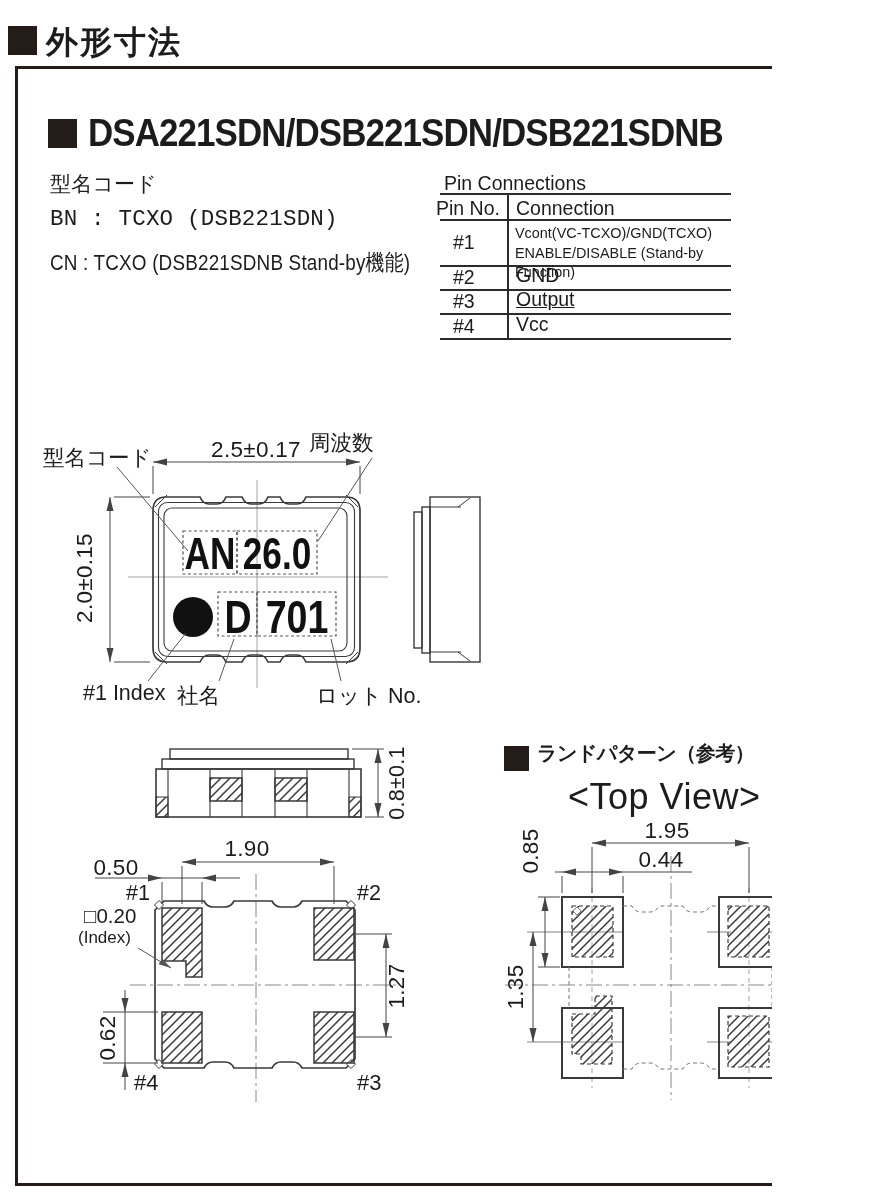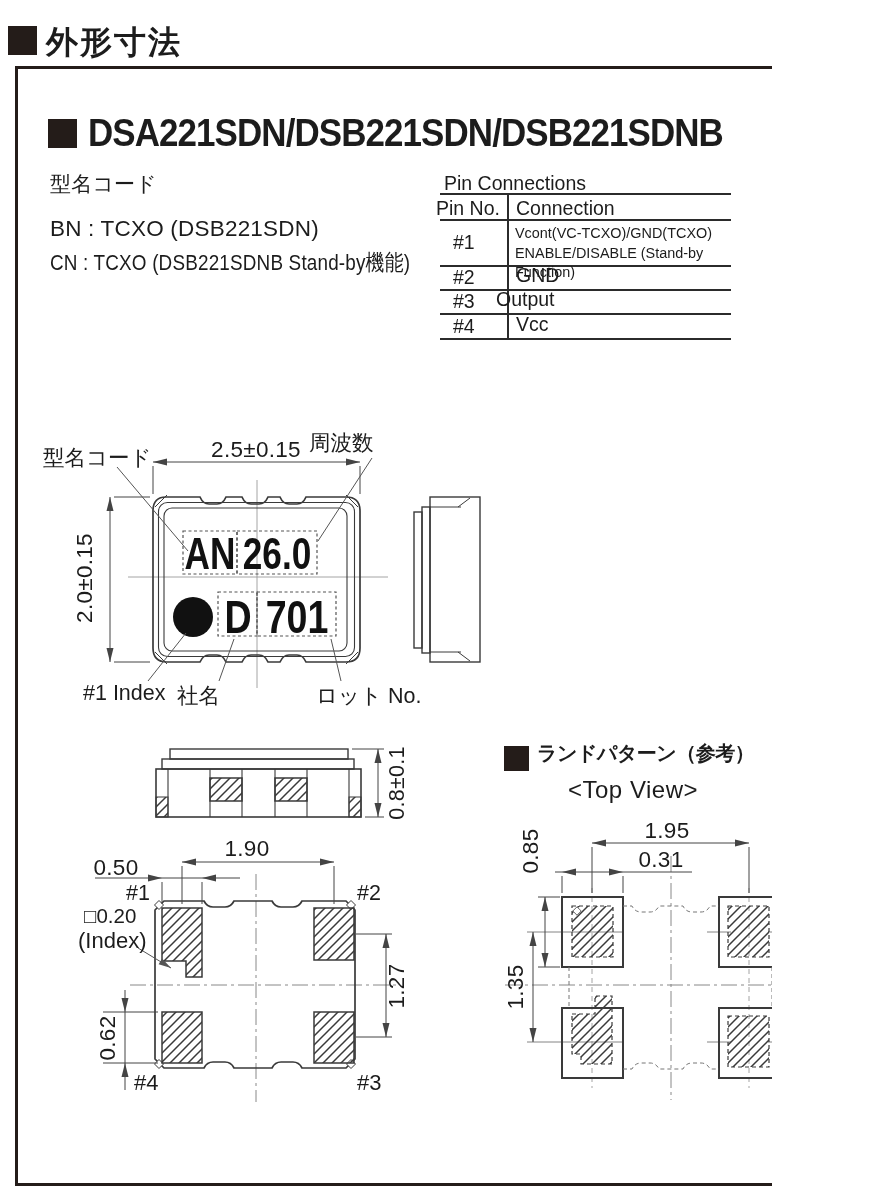--- a/index.html
+++ b/index.html
@@ -18,21 +18,21 @@
   .mc{font-size:22.5px;letter-spacing:0.2px;}
   .mc-cond{transform:scaleX(0.84);transform-origin:left top;}
   .tbl{font-size:19.5px;}
   .cell-multi{font-size:15.5px;line-height:19.5px;white-space:pre-line;transform:scaleX(0.93);transform-origin:left top;}
   .dim{font-size:22.5px;letter-spacing:0.3px;}
   .lbl{font-size:21.5px;}
   .mark{font-weight:bold;color:#111;}
   .mark-s{font-size:44px;transform:translate(-50%,-50%) scaleX(0.8);}
   .mark-l{font-size:47px;transform:translate(-50%,-50%) scaleX(0.8);}
   .land-title{font-size:20px;font-weight:bold;letter-spacing:-0.5px;}
-  .land-sub{font-size:24px;letter-spacing:0.5px;}
+  .land-sub{font-size:36px;letter-spacing:0.5px;}
   svg{position:absolute;left:0;top:0;}
 </style>
 </head>
 <body>
 
 <div class="page">
 
   <svg width="879" height="1200" viewBox="0 0 879 1200">
     <defs>
       <pattern id="h" patternUnits="userSpaceOnUse" width="9" height="9">
@@ -224,70 +224,70 @@
   <div class="sq" style="left:8px;top:26px;width:29px;height:29px;"></div>
   <div class="abs hdr-title" style="left:46px;top:21px;">外形寸法</div>
   <div class="abs unit" style="left:781px;top:23px;">[mm]</div>
 
   <div class="panel"></div>
 
   <div class="sq" style="left:48px;top:119px;width:29px;height:29px;"></div>
   <div class="abs prod" style="left:88px;top:112px;">DSA221SDN/DSB221SDN/DSB221SDNB</div>
 
   <div class="abs mc" style="left:50px;top:170px;font-size:21px;">型名コード</div>
-  <div class="abs mc" style="left:50px;top:216px;">BN : TCXO (DSB221SDN)</div>
+  <div class="abs mc" style="left:50px;top:206px;font-family:Liberation Mono, monospace;">BN : TCXO (DSB221SDN)</div>
   <div class="abs mc mc-cond" style="left:50px;top:247px;">CN : TCXO (DSB221SDNB Stand-by機能)</div>
 
   <div class="abs tbl" style="left:444px;top:172px;">Pin Connections</div>
   <div class="rule" style="left:440px;top:193px;width:291px;"></div>
   <div class="rule" style="left:440px;top:219px;width:291px;"></div>
   <div class="rule" style="left:440px;top:265px;width:291px;"></div>
   <div class="rule" style="left:440px;top:289px;width:291px;"></div>
   <div class="rule" style="left:440px;top:313px;width:291px;"></div>
   <div class="rule" style="left:440px;top:338px;width:291px;"></div>
   <div class="vrule" style="left:507px;top:193px;height:147px;"></div>
   <div class="abs tbl" style="left:436px;top:197px;">Pin No.</div>
   <div class="abs tbl" style="left:516px;top:197px;text-align:center;">Connection</div>
   <div class="abs tbl" style="left:453px;top:231px;">#1</div>
   <div class="abs cell-multi" style="left:515px;top:223px;">Vcont(VC-TCXO)/GND(TCXO)
 ENABLE/DISABLE (Stand-by Function)</div>
   <div class="abs tbl" style="left:453px;top:266px;">#2</div>
   <div class="abs tbl" style="left:516px;top:264px;text-align:right;">GND</div>
   <div class="abs tbl" style="left:453px;top:290px;">#3</div>
-  <div class="abs tbl" style="left:496px;top:288px;">Output</div>
+  <div class="abs tbl" style="left:516px;top:288px;text-decoration:underline;">Output</div>
   <div class="abs tbl" style="left:453px;top:315px;">#4</div>
   <div class="abs tbl" style="left:516px;top:313px;">Vcc</div>
 
   <div class="abs lbl" style="left:43px;top:443px;">型名コード</div>
   <div class="abs lbl" style="left:309px;top:428px;">周波数</div>
-  <div class="abs dim ctr" style="left:256px;top:450px;">2.5±0.15</div>
+  <div class="abs dim ctr" style="left:256px;top:450px;">2.5±0.17</div>
   <div class="abs dim rot" style="left:85px;top:578px;">2.0±0.15</div>
   <div class="abs mark mark-s" style="left:210px;top:554px;">AN</div>
   <div class="abs mark mark-s" style="left:277px;top:554px;">26.0</div>
   <div class="abs mark mark-l" style="left:238px;top:616px;">D</div>
   <div class="abs mark mark-l" style="left:297px;top:616px;">701</div>
   <div class="abs lbl" style="left:83px;top:681px;">#1 Index</div>
   <div class="abs lbl" style="left:177px;top:681px;">社名</div>
   <div class="abs lbl" style="left:316px;top:681px;">ロット No.</div>
 
   <div class="abs dim rot" style="left:397px;top:783px;font-size:21.5px;">0.8±0.1</div>
 
   <div class="abs dim ctr" style="left:247px;top:849px;">1.90</div>
   <div class="abs dim ctr" style="left:116px;top:868px;">0.50</div>
   <div class="abs lbl" style="left:126px;top:881px;">#1</div>
   <div class="abs lbl" style="left:357px;top:881px;">#2</div>
   <div class="abs" style="left:84px;top:904px;font-size:20.5px;">□0.20</div>
-  <div class="abs" style="left:78px;top:928px;font-size:22px;">(Index)</div>
+  <div class="abs" style="left:78px;top:928px;font-size:17px;">(Index)</div>
   <div class="abs dim rot" style="left:397px;top:986px;">1.27</div>
   <div class="abs dim rot" style="left:108px;top:1038px;">0.62</div>
   <div class="abs lbl" style="left:134px;top:1070px;font-size:22px;">#4</div>
   <div class="abs lbl" style="left:357px;top:1070px;font-size:22px;">#3</div>
 
   <div class="sq" style="left:504px;top:746px;width:25px;height:25px;"></div>
   <div class="abs land-title" style="left:537px;top:740px;">ランドパターン（参考）</div>
   <div class="abs land-sub" style="left:568px;top:776px;">&lt;Top View&gt;</div>
 
   <div class="abs dim ctr" style="left:667px;top:831px;">1.95</div>
-  <div class="abs dim ctr" style="left:661px;top:860px;">0.31</div>
+  <div class="abs dim ctr" style="left:661px;top:860px;">0.44</div>
   <div class="abs dim rot" style="left:531px;top:851px;">0.85</div>
   <div class="abs dim rot" style="left:516px;top:987px;">1.35</div>
 
 </div>
 
 </body></html>

